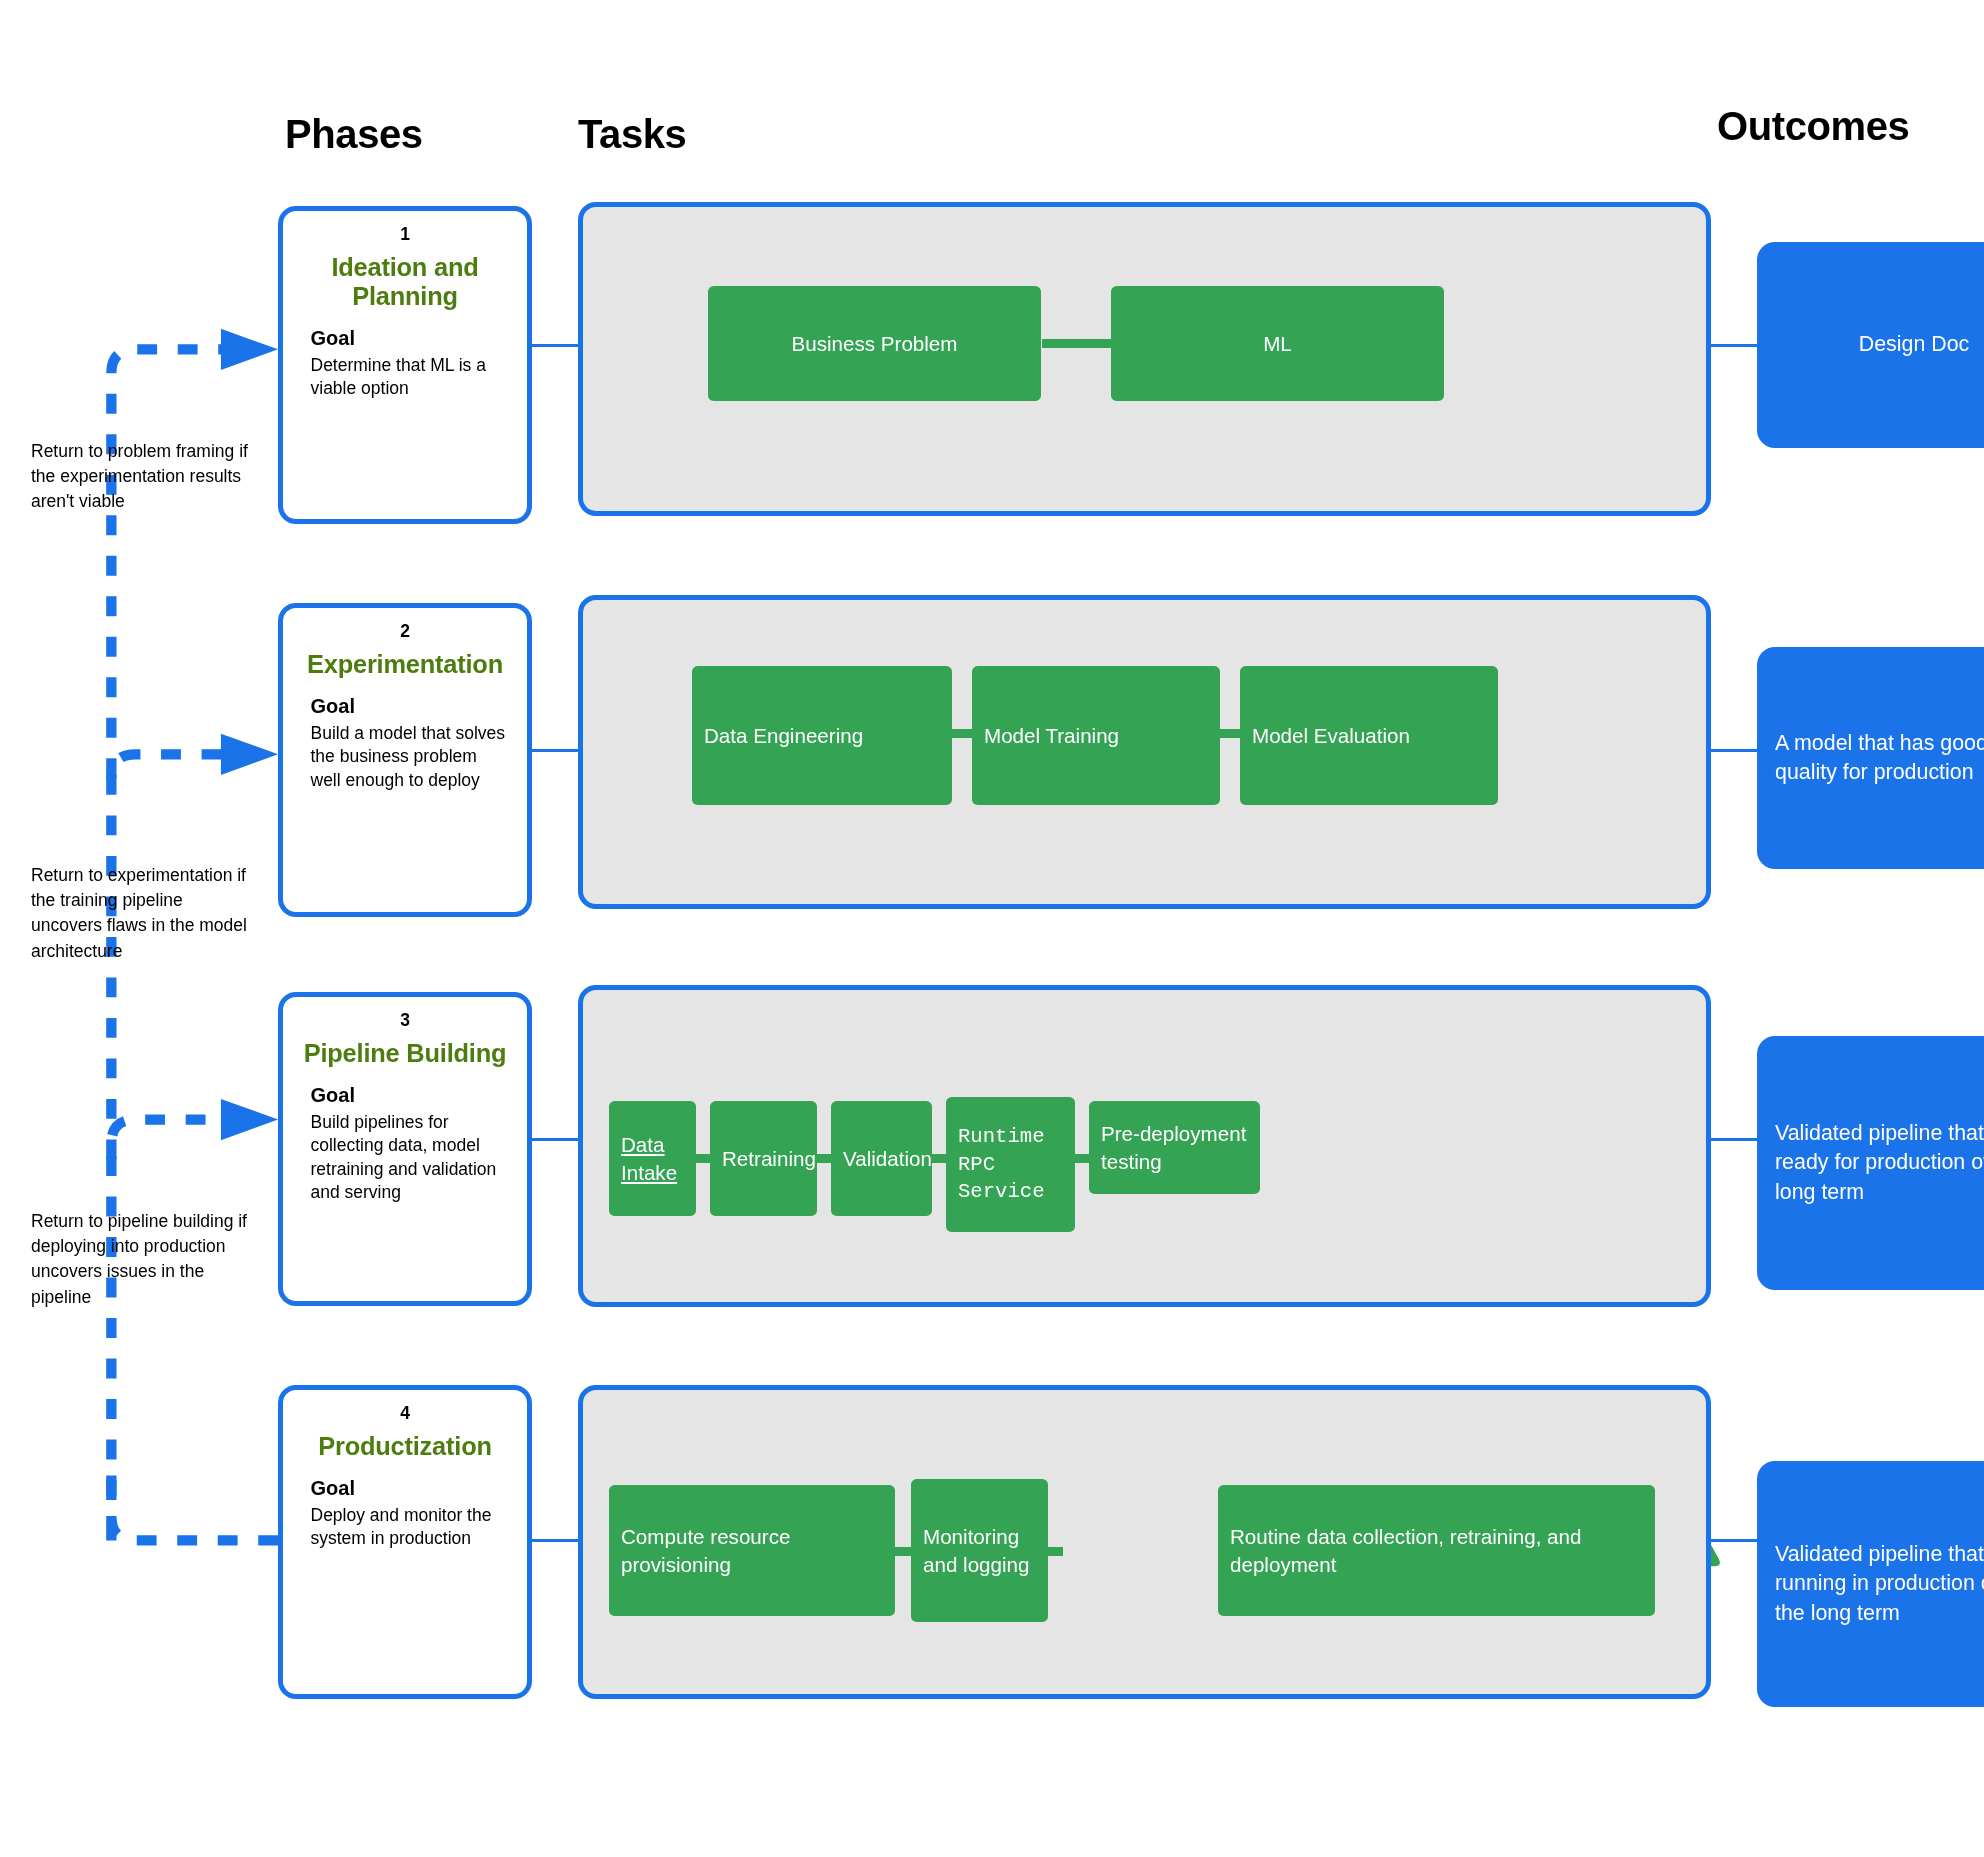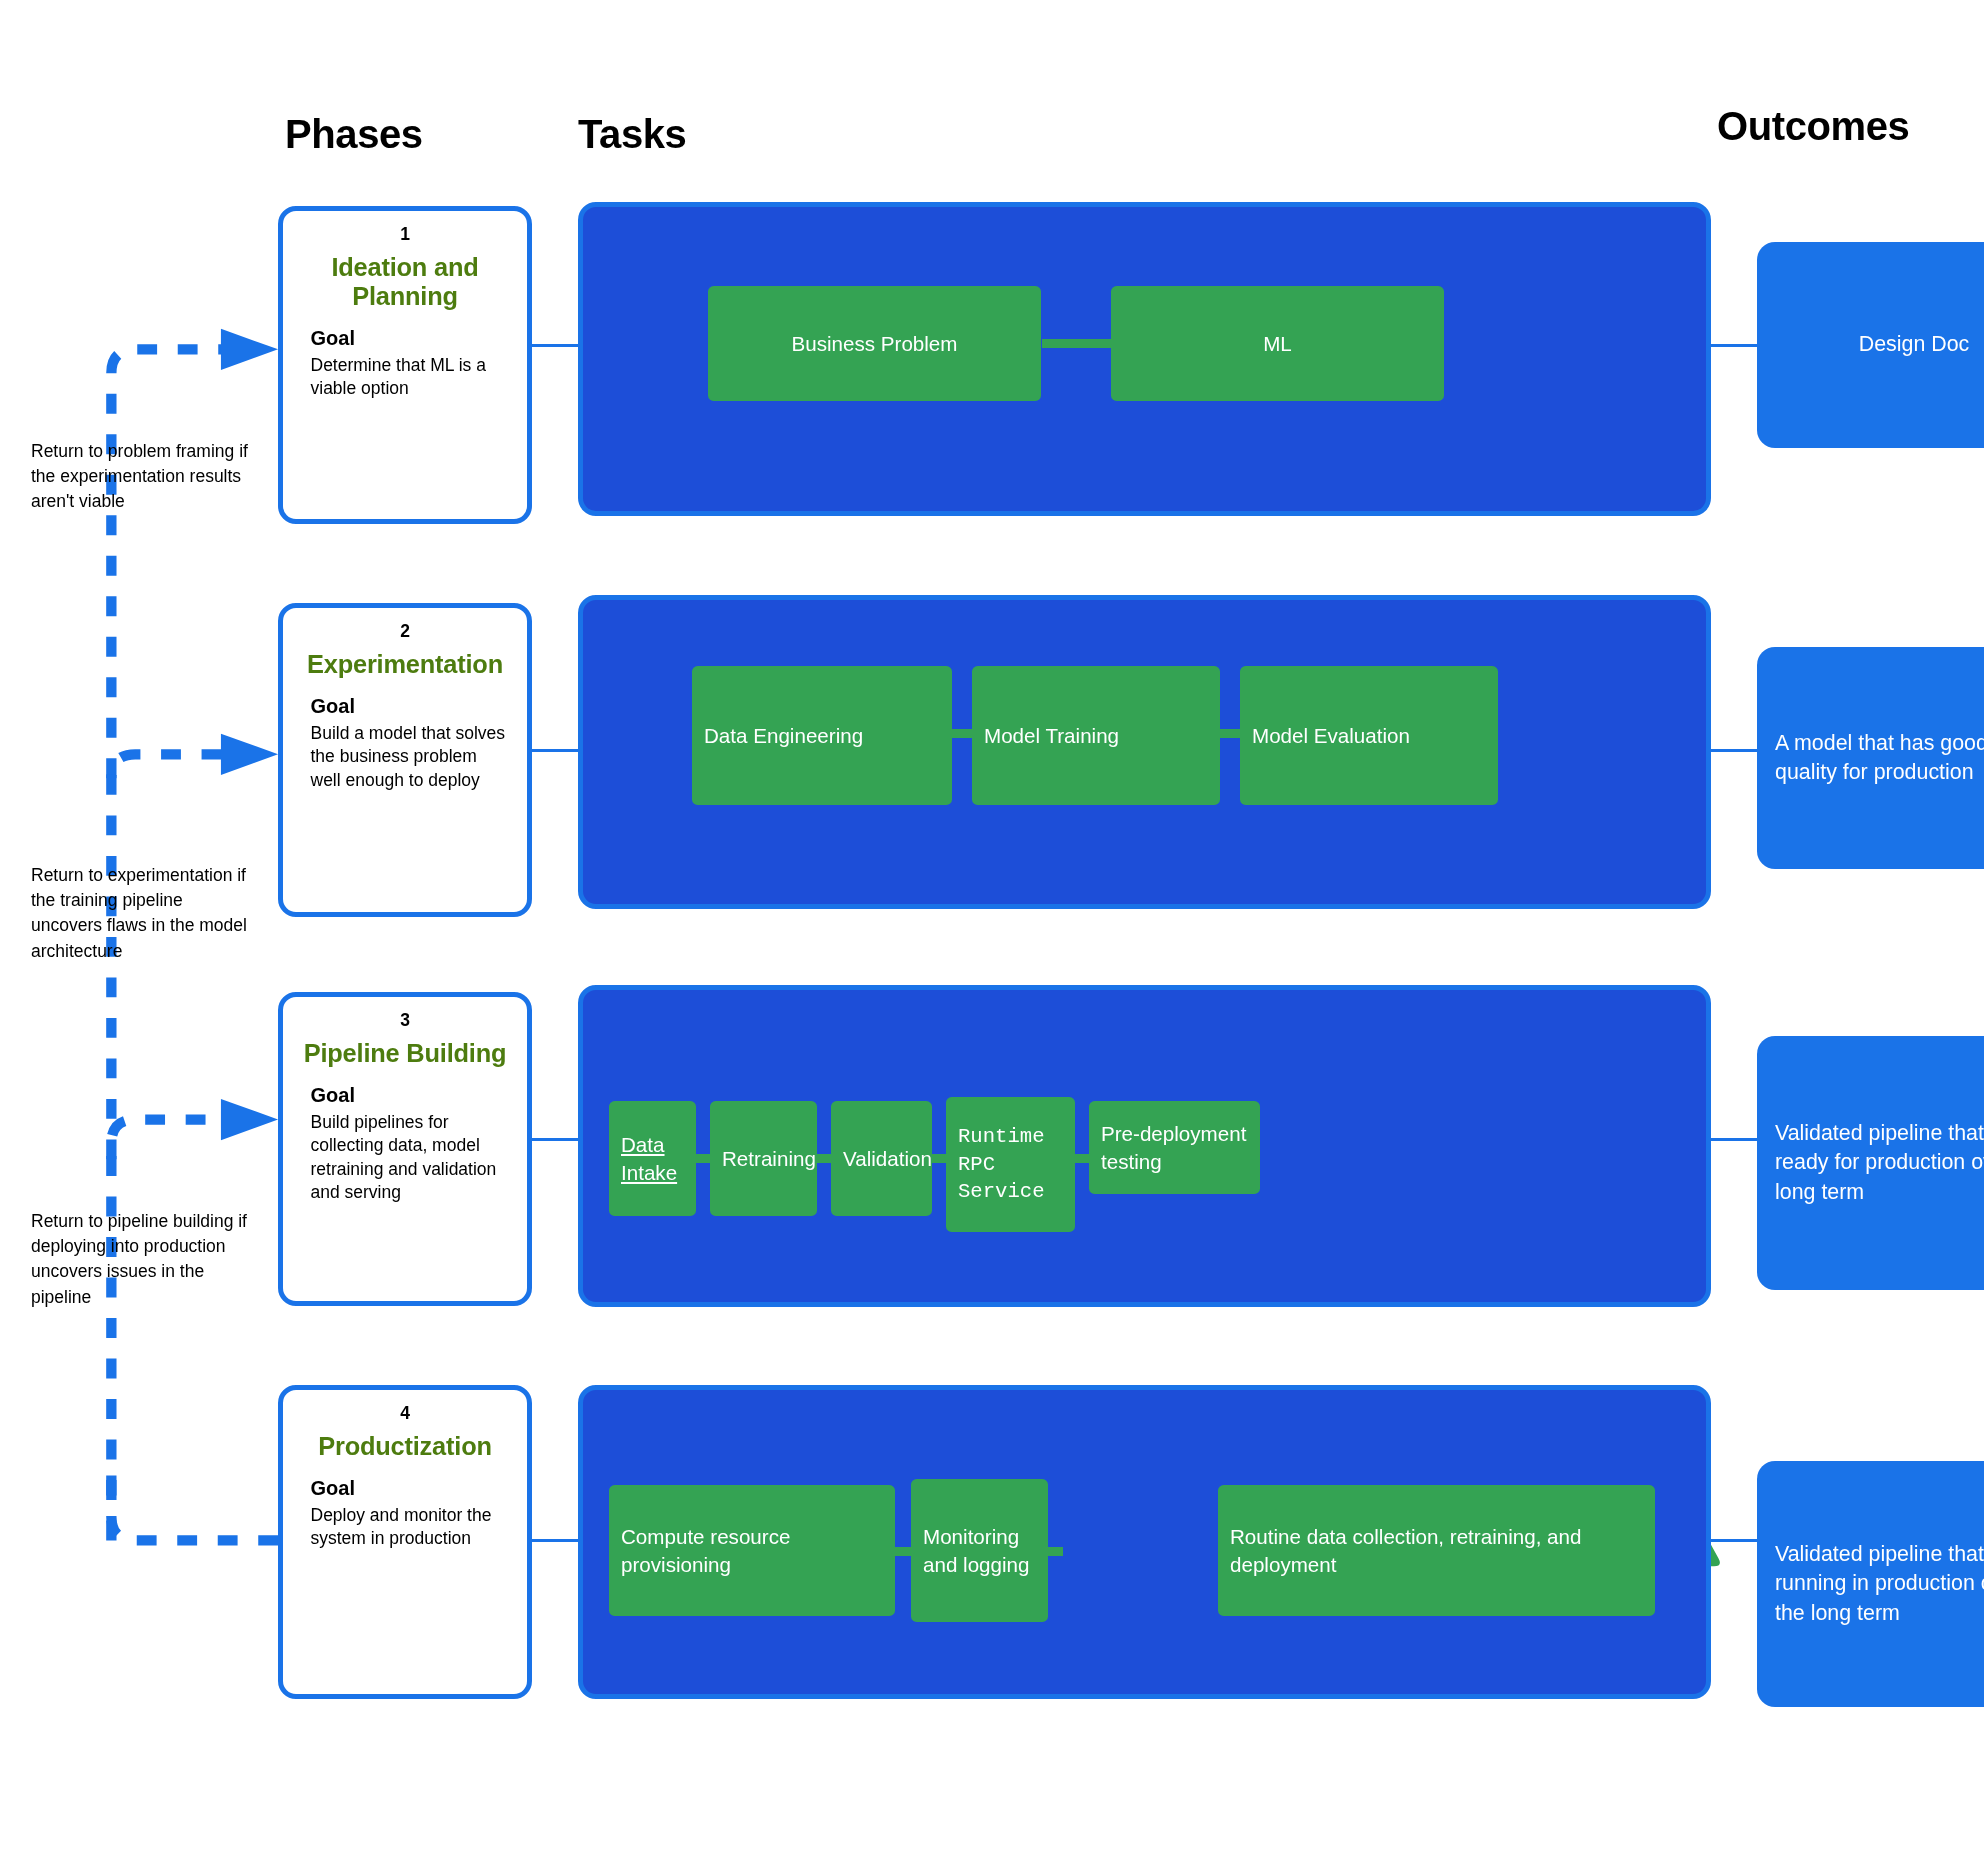--- a/index.html
+++ b/index.html
@@ -66,21 +66,21 @@
     font-weight: 400;
     color: #000;
     line-height: 1.33;
     margin-top: 4.8px;
   }
   .pc-goalblock { padding-left: 9.5px; padding-right: 1.6px; }
 
   
   .tasks-panel {
     position: absolute;
-    background: #1d4ed8;
+    background: #e5e5e5;
     border: 5.6px solid #1a73e8;
     border-radius: 18px;
   }
 
   
   .gbox {
     position: absolute;
     background: #34a353;
     border-radius: 5.6px;
     color: #ffffff;

